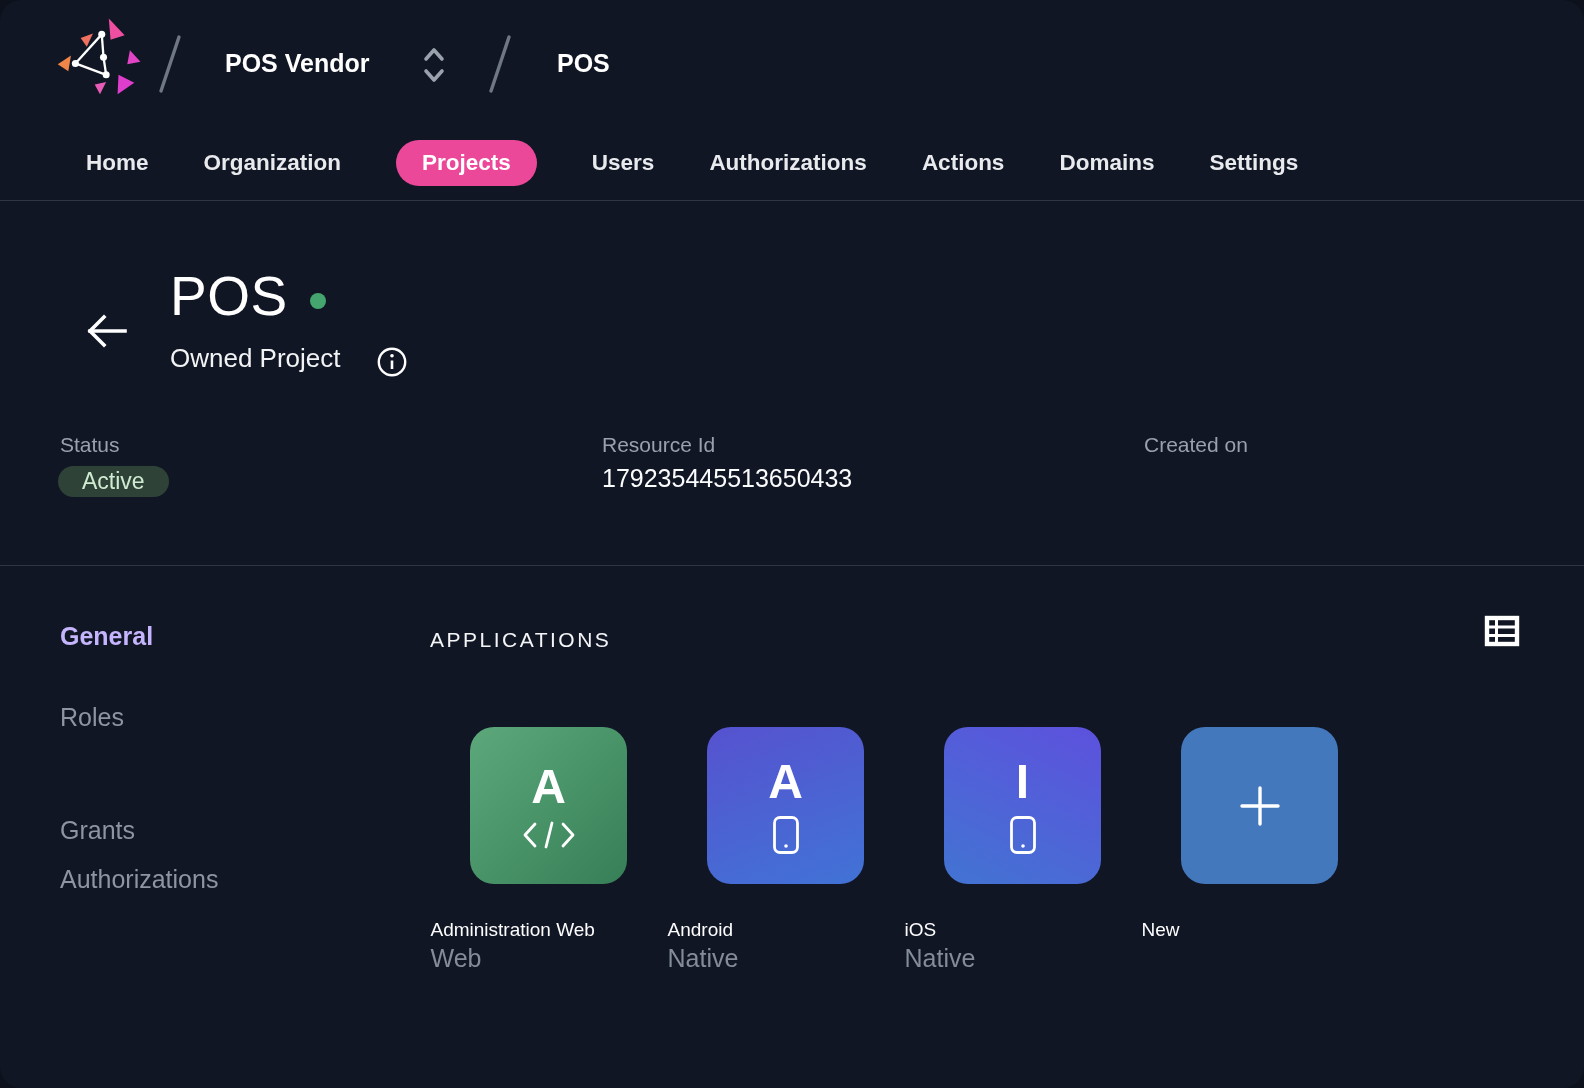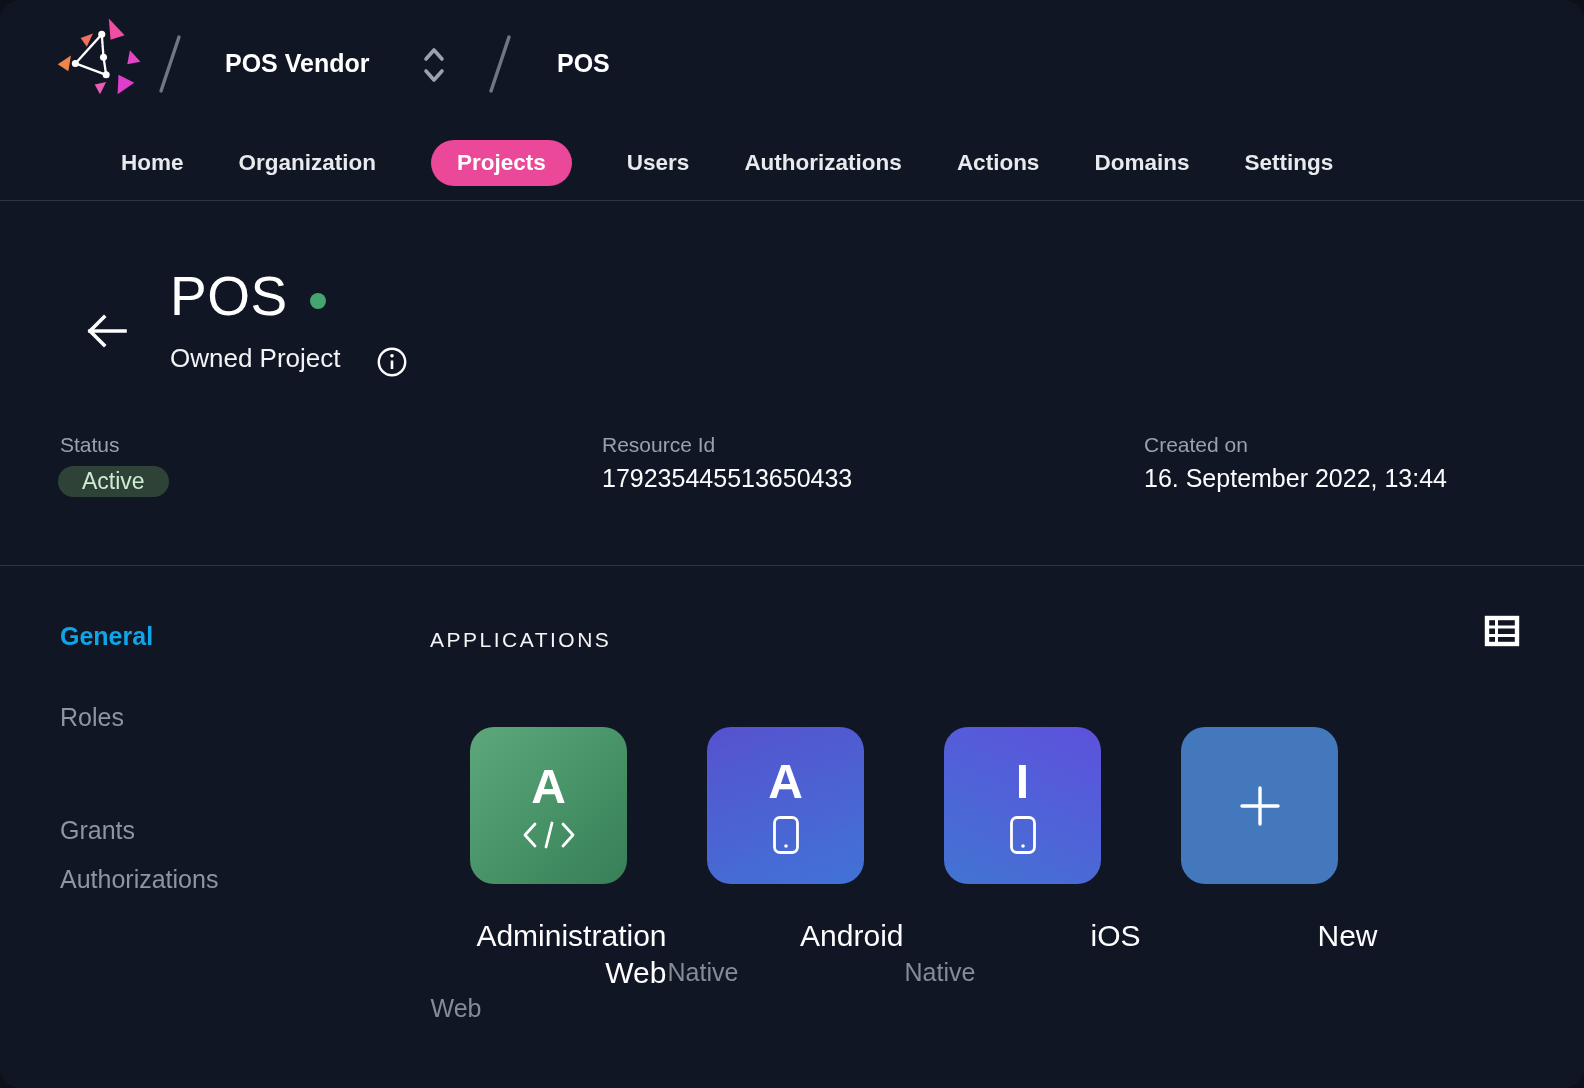--- a/index.html
+++ b/index.html
@@ -10,21 +10,21 @@
   
   .logo { position:absolute; left:56px; top:12px; cursor:pointer; }
   .crumb-slash { position:absolute; }
   .slash1 { left:156px; top:32px; }
   .slash2 { left:486px; top:32px; }
   .crumb-org { position:absolute; left:225px; top:49px; font-size:25px; font-weight:700; color:#fff; cursor:pointer; }
   .unfold { position:absolute; left:422px; top:46px; cursor:pointer; }
   .crumb-project { position:absolute; left:557px; top:49px; font-size:25px; font-weight:700; color:#fff; cursor:pointer; }
 
   
-  .nav { position:absolute; left:86px; top:133px; height:60px; display:flex; align-items:center; gap:55px;margin-left:35px; }
+  .nav { position:absolute; left:86px; top:133px; height:60px; display:flex; align-items:center; gap:55px; }
   .nav-item { font-size:22.5px; font-weight:600; color:#e8eaee; cursor:pointer; white-space:nowrap; }
   .nav-item.active { background:#ec4899; color:#fff; border-radius:30px; padding:10px 26px; }
   .divider { position:absolute; left:0; width:1584px; height:1px; background:#2e3646; }
   .div1 { top:200px; }
   .div2 { top:565px; }
 
   
   .back-btn { position:absolute; left:82px; top:310px; cursor:pointer; width:48px; height:42px; display:flex; align-items:center; justify-content:center; }
   .project-title { position:absolute; left:170px; top:264px; font-size:55px; font-weight:500; color:#fff; letter-spacing:.5px; }
   .active-dot { position:absolute; left:310px; top:293px; width:16px; height:16px; border-radius:50%; background:#45a56f; }
@@ -36,36 +36,36 @@
   .meta-value { position:absolute; font-size:25px; color:#fbfcfd; font-weight:500; }
   .lab-status { left:60px; top:433px; }
   .pill-status { position:absolute; left:58px; top:466px; background:#2f4237; color:#cfecd2; font-size:23px; font-weight:500; padding:2px 24px; border-radius:20px; }
   .lab-resource { left:602px; top:433px; }
   .val-resource { left:602px; top:464px; }
   .lab-created { left:1144px; top:433px; }
   .val-created { left:1144px; top:464px; }
 
   
   .side-item { position:absolute; left:60px; font-size:25px; color:#8d95a1; cursor:pointer; }
-  .side-item.active { color:#0ea5e9; font-weight:700; }
+  .side-item.active { color:#c4b5fd; font-weight:700; }
   .side-0 { top:622px; } .side-1 { top:703px; } .side-2 { top:784px;margin-top:32px; } .side-3 { top:865px; }
 
   
   .apps-heading { position:absolute; left:430px; top:628px; font-size:21px; font-weight:500; letter-spacing:2.5px; color:#f4f5f7; }
   .table-view-btn { position:absolute; left:1484px; top:614px; cursor:pointer; }
   .tiles { position:absolute; left:470px; top:727px; display:flex; gap:80px; }
   .app-col { width:157px; display:flex; flex-direction:column; align-items:center; flex-shrink:0; cursor:pointer; }
   .tile { width:157px; height:157px; border-radius:24px; display:flex; flex-direction:column; align-items:center; justify-content:center; flex-shrink:0; }
   .tile-green { background:linear-gradient(135deg,#5ca87b 0%,#377f57 100%); }
   .tile-blue-a { background:linear-gradient(160deg,#5652cf 0%,#4173d6 100%); }
   .tile-blue-b { background:linear-gradient(205deg,#5d51dd 0%,#4274d2 100%); }
   .tile-new { background:#4478bd; }
   .tile-initial { font-size:48px; line-height:50px; font-weight:600; color:#fff; }
   .tile-icon { margin-top:8px; }
-  .app-name { margin-top:34px; width:236px; text-align:right; font-size:30px; font-weight:500; color:#fdfdfe; line-height:1.22; }
+  .app-name { margin-top:34px; width:236px; text-align:left; font-size:19px; font-weight:500; color:#fdfdfe; line-height:1.22; }
   .app-type { margin-top:3px; width:236px; text-align:left; font-size:25px; font-weight:500; color:#848c98; }
 
   svg { display:block; }
 </style>
 </head>
 <body>
 
 <div class="app">
 
   <div class="logo">
@@ -142,21 +142,20 @@
       <line x1="16" y1="14.5" x2="16" y2="23" stroke="#ffffff" stroke-width="2.6"></line>
       <circle cx="16" cy="9.8" r="1.8" fill="#ffffff"></circle>
     </svg>
   </div>
 
   <div class="meta-label lab-status">Status</div>
   <div class="pill-status">Active</div>
   <div class="meta-label lab-resource">Resource Id</div>
   <div class="meta-value val-resource">179235445513650433</div>
   <div class="meta-label lab-created">Created on</div>
-  <div class="meta-value val-created">16. September 2022, 13:44</div>
 
   <div class="divider div2"></div>
 
   <div class="side-item side-0 active">General</div>
   <div class="side-item side-1">Roles</div>
   <div class="side-item side-2">Grants</div>
   <div class="side-item side-3">Authorizations</div>
 
   <div class="apps-heading">APPLICATIONS</div>
 

